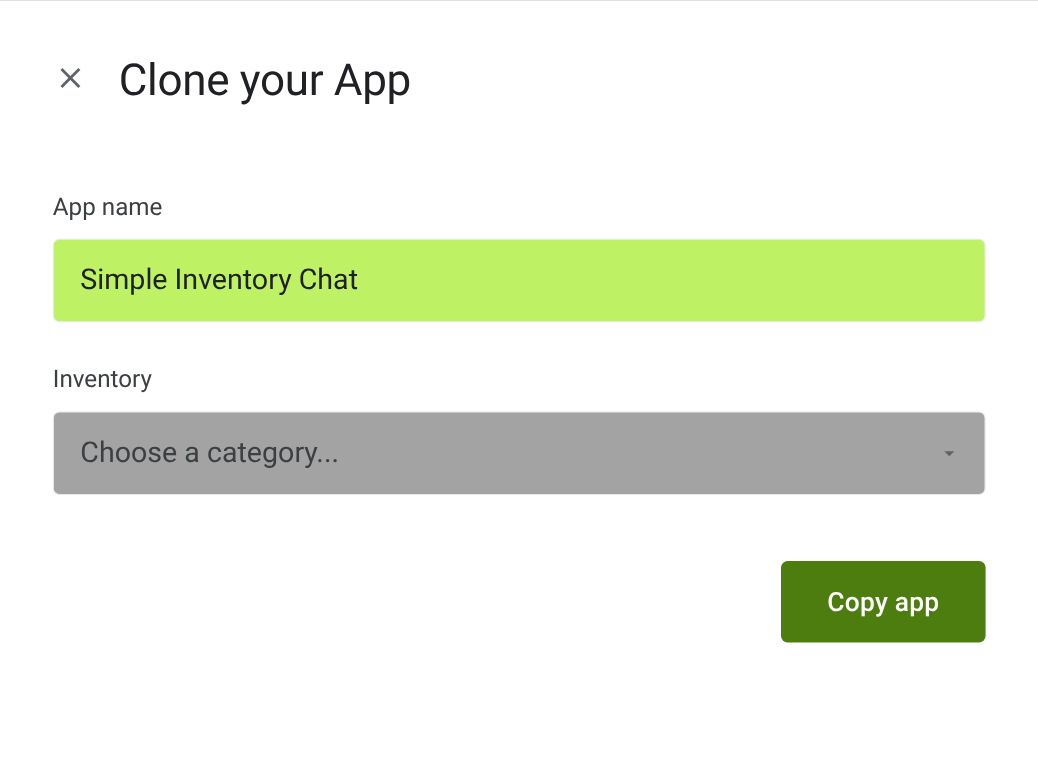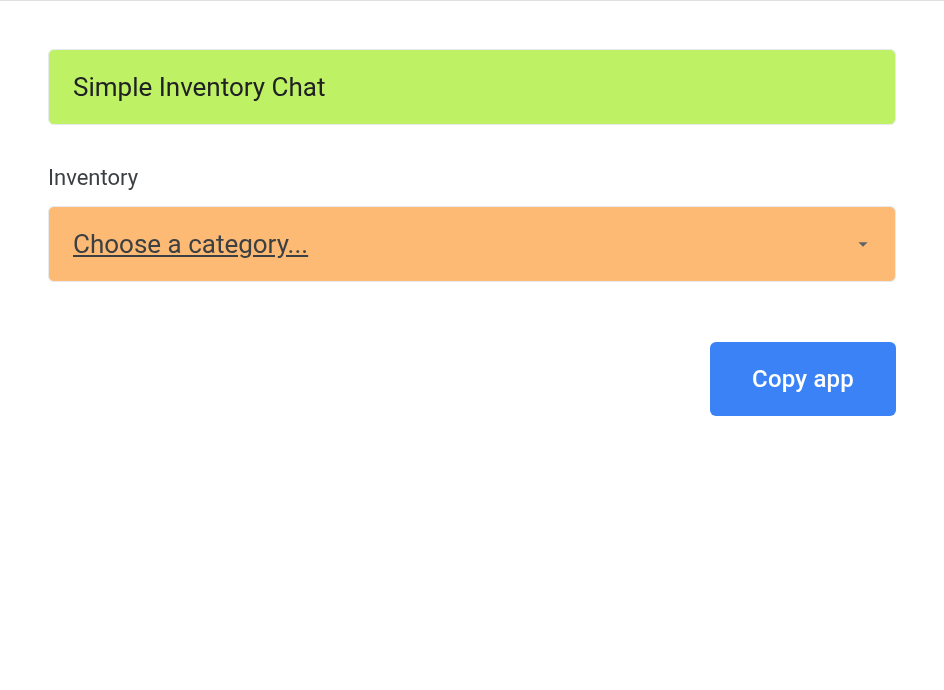--- a/index.html
+++ b/index.html
@@ -74,70 +74,81 @@
       position: relative;
       width: 100%;
     }
     .select-input {
       width: 100%;
       height: 76px;
       padding: 0 50px 0 24px;
       font-size: 26px;
       font-family: inherit;
       color: #3c4043;
-      background: #fdba74;
+      background: #a3a3a3;
       border: 1px solid #e8eaed;
       border-radius: 6px;
       outline: none;
       appearance: none;
       -webkit-appearance: none;
       cursor: pointer;
       text-align: left;
       display: flex;
       align-items: center;
-      text-decoration: underline;
     }
     .select-caret {
       position: absolute;
       right: 22px;
       top: 50%;
       transform: translateY(-50%);
       color: #5f6368;
       pointer-events: none;
     }
     .select-caret svg {
       width: 22px;
       height: 22px;
       display: block;
     }
     .actions {
       display: flex;
       justify-content: flex-end;
       margin-top: 60px;
     }
     .primary-btn {
-      background: #3b82f6;
+      background: #4d7c0f;
       color: #fff;
       border: none;
       border-radius: 6px;
       font-size: 24px;
       font-weight: 500;
       font-family: inherit;
       padding: 0 42px;
       height: 74px;
       cursor: pointer;
       letter-spacing: 0.2px;
     }
   </style>
 </head>
 <body>
 
 <div class="dialog">
+  <div class="header">
+    <button class="close-btn">
+      <span>
+        <svg viewBox="0 0 24 24" fill="none" stroke="currentColor" stroke-width="2.2">
+          <line x1="5" y1="5" x2="19" y2="19"></line>
+          <line x1="19" y1="5" x2="5" y2="19"></line>
+        </svg>
+      </span>
+    </button>
+    <h1 class="title">Clone your App</h1>
+  </div>
 
   <div class="field-group">
+    <label class="field-label">App name</label>
     <input type="text" class="text-input" value="Simple Inventory Chat" style="">
   </div>
 
   <div class="field-group">
     <label class="field-label">Inventory</label>
     <div class="select-wrap">
       <button class="select-input">
         <span>Choose a category...</span>
       </button>
       <span class="select-caret">

